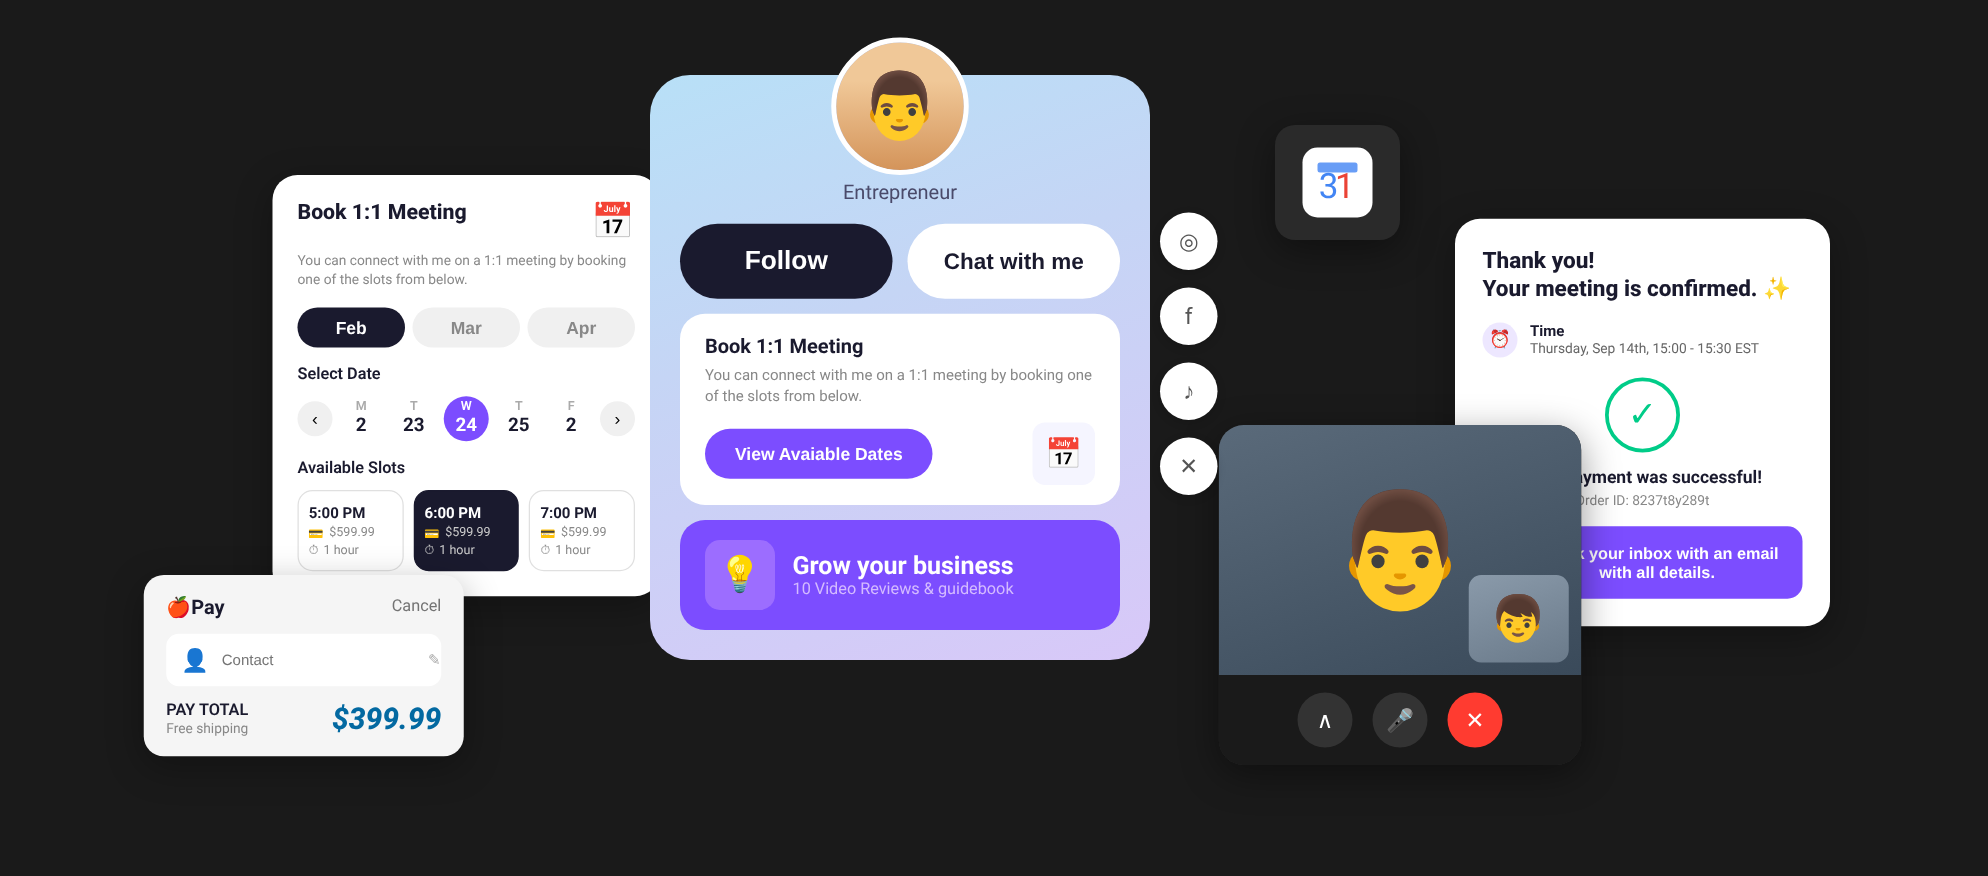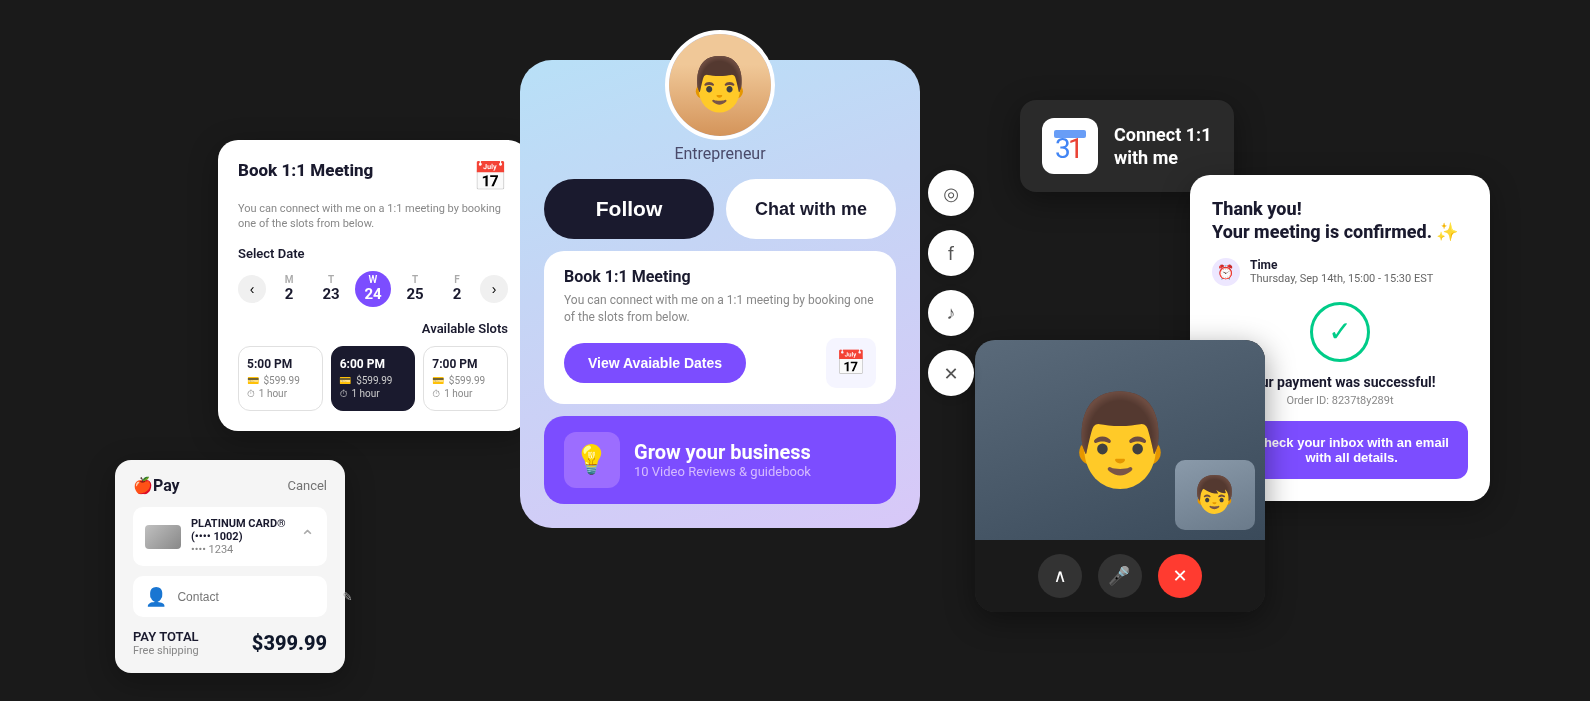--- a/index.html
+++ b/index.html
@@ -301,21 +301,20 @@
       color: white;
     }
     .date-item.selected .date-num {
       color: white;
     }
     .slots-label {
       font-size: 13px;
       font-weight: 600;
       color: #1a1a2e;
       margin-bottom: 10px;
-      text-align: right;
     }
     .slots-row {
       display: flex;
       gap: 8px;
     }
     .slot-item {
       flex: 1;
       border-radius: 12px;
       padding: 10px 8px;
       cursor: pointer;
@@ -349,21 +348,21 @@
     .slot-item.selected .slot-duration-row { color: #ccc; }
     .slot-item:not(.selected) .slot-time { color: #1a1a2e; }
     .slot-item:not(.selected) .slot-price-row { color: #888; }
     .slot-item:not(.selected) .slot-duration-row { color: #888; }
 
     
     .applepay-card {
       position: absolute;
       left: 115px;
       top: 460px;
-      width: 230px;
+      width: 256px;
       background: #f5f5f5;
       border-radius: 16px;
       padding: 16px 18px;
       z-index: 6;
       box-shadow: 0 8px 30px rgba(0,0,0,0.3);
     }
     .applepay-header {
       display: flex;
       justify-content: space-between;
       align-items: center;
@@ -440,23 +439,24 @@
     .applepay-total-label {
       font-size: 13px;
       font-weight: 600;
       color: #1a1a2e;
     }
     .applepay-total-sub {
       font-size: 11px;
       color: #888;
     }
     .applepay-total-amount {
-      font-size: 20px;
+      font-size: 24px;
       font-weight: 800;
-      color: #0f172a;
+      color: #0369a1;
+      font-style: italic;
     }
 
     
     .gcal-card {
       position: absolute;
       left: 1020px;
       top: 100px;
       background: #2a2a2a;
       border-radius: 16px;
       padding: 18px 22px;
@@ -479,21 +479,21 @@
     .gcal-text {
       font-size: 18px;
       font-weight: 700;
       color: white;
       line-height: 1.3;
     }
 
     
     .confirm-card {
       position: absolute;
-      left: 1190px;
+      left: 1164px;
       top: 175px;
       width: 300px;
       background: white;
       border-radius: 20px;
       padding: 22px;
       z-index: 4;
       box-shadow: 0 8px 30px rgba(0,0,0,0.3);
     }
     .confirm-title {
       font-size: 18px;
@@ -683,20 +683,25 @@
 </div>
 
 <div class="booking-card">
   <div class="booking-header">
     <div>
       <div class="booking-title">Book 1:1 Meeting</div>
     </div>
     <div class="booking-cal-icon">📅</div>
   </div>
   <div class="booking-desc">You can connect with me on a 1:1 meeting by booking one of the slots from below.</div>
+  <div class="month-tabs">
+    <button class="month-tab active">Feb</button>
+    <button class="month-tab inactive">Mar</button>
+    <button class="month-tab inactive">Apr</button>
+  </div>
   <div class="select-date-label">Select Date</div>
   <div class="date-row">
     <button class="date-nav">‹</button>
     <div class="date-item">
       <div class="date-day-label">M</div>
       <div class="date-num">2</div>
     </div>
     <div class="date-item">
       <div class="date-day-label">T</div>
       <div class="date-num">23</div>
@@ -753,28 +758,20 @@
       </div>
     </div>
   </div>
 </div>
 
 <div class="applepay-card">
   <div class="applepay-header">
     <div class="applepay-logo">🍎Pay</div>
     <div class="applepay-cancel">Cancel</div>
   </div>
-  <div class="applepay-card-row">
-    <div class="applepay-card-thumb"></div>
-    <div class="applepay-card-info">
-      <div class="applepay-card-name">PLATINUM CARD® (•••• 1002)</div>
-      <div class="applepay-card-num">•••• 1234</div>
-    </div>
-    <div class="applepay-select">⌃</div>
-  </div>
   <div class="applepay-contact-row">
     <div class="applepay-contact-icon">👤</div>
     <input class="applepay-contact-input" placeholder="Contact" style="">
     <div style="font-size:12px;color:#aaa;">✎</div>
   </div>
   <div class="applepay-total-row">
     <div>
       <div class="applepay-total-label">PAY TOTAL</div>
       <div class="applepay-total-sub">Free shipping</div>
     </div>
@@ -784,21 +781,20 @@
 
 <div class="gcal-card">
   <div class="gcal-icon">
     <svg width="40" height="40" viewBox="0 0 40 40" fill="none" xmlns="http://www.w3.org/2000/svg">
       <rect width="40" height="40" rx="6" fill="white"></rect>
       <text x="5" y="32" font-size="28" fill="#4285f4">3</text>
       <text x="18" y="32" font-size="28" fill="#ea4335">1</text>
       <rect x="4" y="4" width="32" height="8" rx="2" fill="#4285f4" opacity="0.8"></rect>
     </svg>
   </div>
-  <div class="gcal-text">Connect 1:1<br>with me</div>
 </div>
 
 <div class="confirm-card">
   <div class="confirm-title">
     <span>Thank you!<br>Your meeting is confirmed.</span>
     <span class="sparkle">✨</span>
   </div>
   <div class="confirm-time-row">
     <div class="confirm-time-icon">⏰</div>
     <div>

